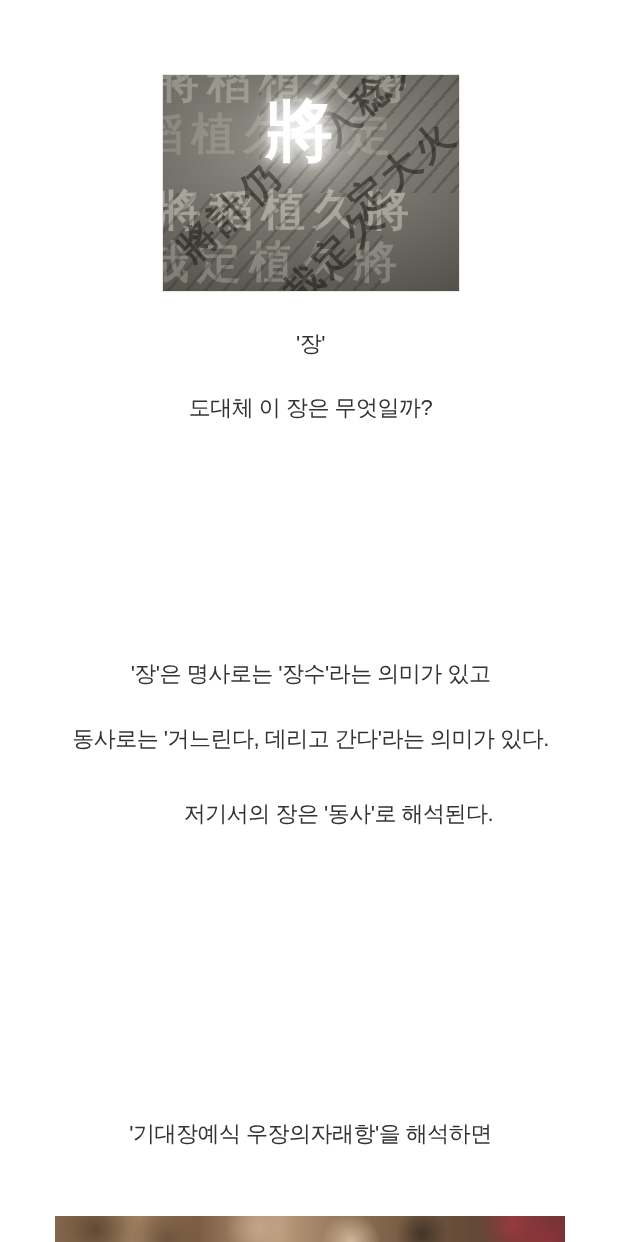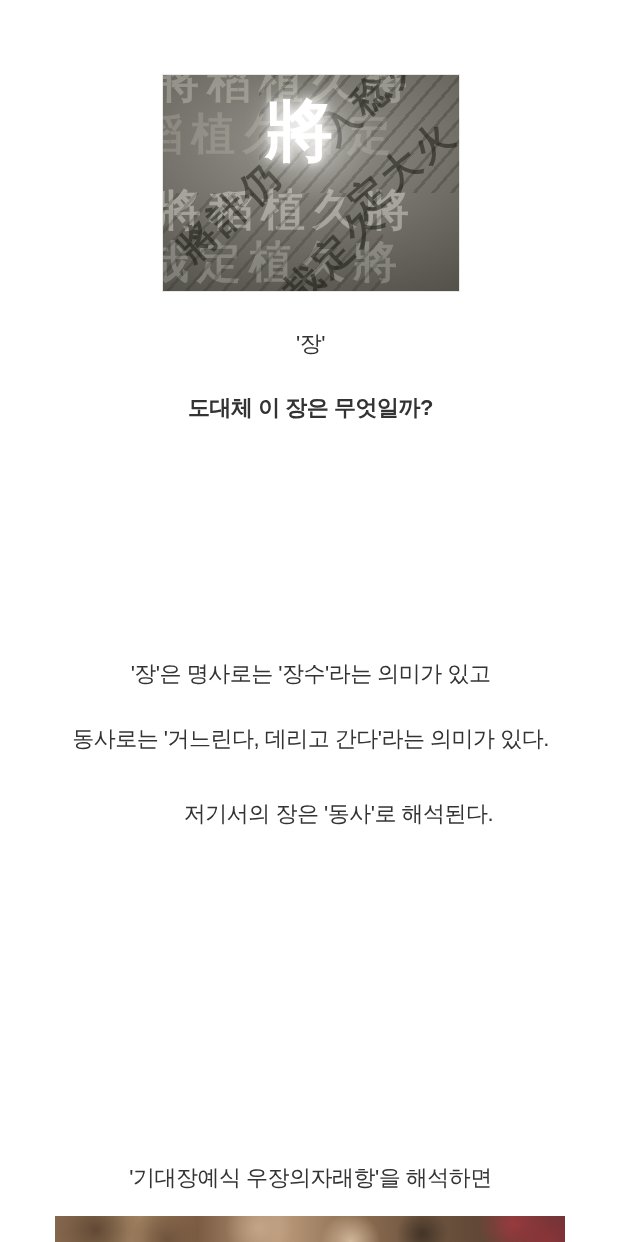--- a/index.html
+++ b/index.html
@@ -65,25 +65,25 @@
   }
 
   
   .line {
     position: absolute; left: 0; width: 621px; margin: 0;
     text-align: center;
     font-size: 22px; line-height: 28px; letter-spacing: -0.5px;
     color: #333333;
   }
   .line-1 { top: 330px; }
-  .line-2 { top: 394px; font-weight: bold; }
+  .line-2 { top: 394px; }
   .line-3 { top: 660px; }
   .line-4 { top: 725px; }
   .line-5 { top: 800px; padding-left: 28px; }
-  .line-6 { top: 1120px; margin-top: 44px; }
+  .line-6 { top: 1120px; }
 
   
   .footer-photo {
     position: absolute; left: 55px; top: 1216px;
     width: 510px; height: 40px;
     background:
       radial-gradient(circle at 96% 70%, rgba(142,52,56,0.95) 0%, rgba(142,52,56,0) 9%),
       radial-gradient(circle at 90% 20%, rgba(160,58,64,0.9) 0%, rgba(160,58,64,0) 8%),
       radial-gradient(circle at 72% 45%, rgba(58,46,34,0.85) 0%, rgba(58,46,34,0) 7%),
       radial-gradient(circle at 58% 65%, rgba(217,191,164,0.9) 0%, rgba(217,191,164,0) 10%),

